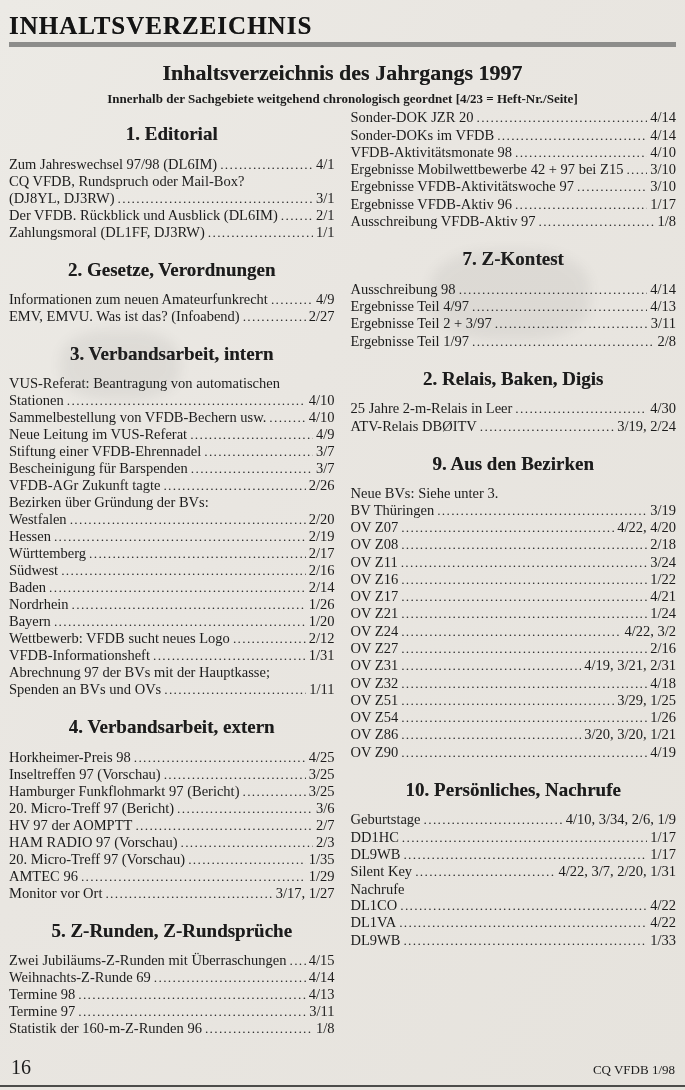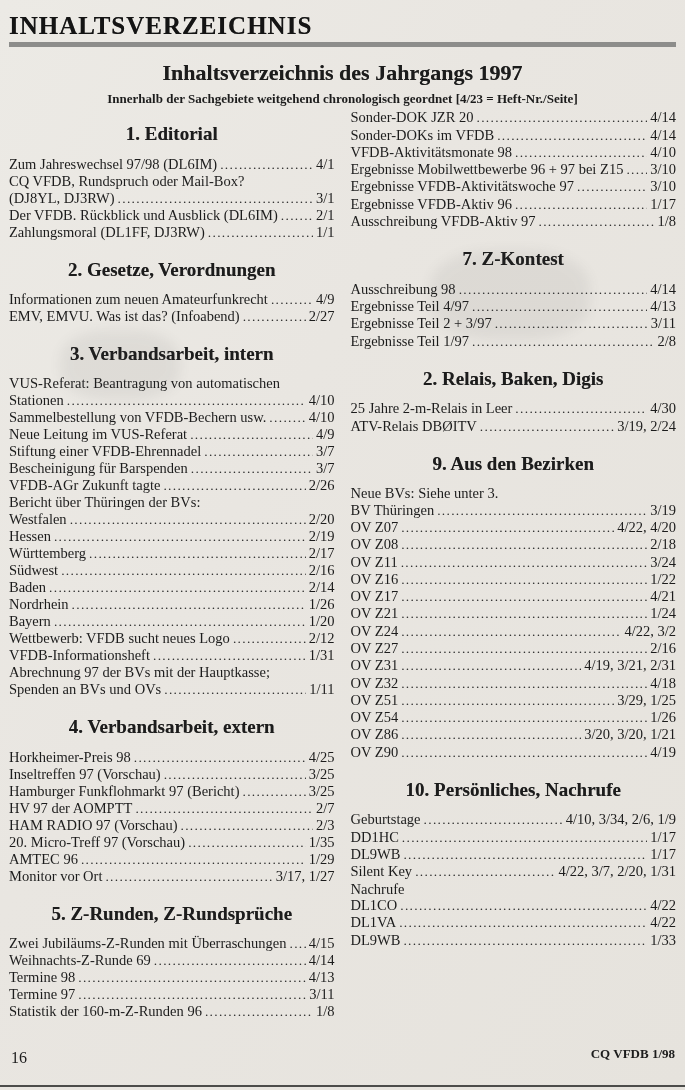--- a/index.html
+++ b/index.html
@@ -48,22 +48,22 @@
   .dots {
     flex:1 1 auto; overflow:hidden; white-space:nowrap;
     min-width:8px; margin:0 3px 0 3px; color:#2e2e2e;
   }
   .dots::after {
     content:"...................................................................................................................................";
     letter-spacing:1.3px; font-size:13.5px;
   }
   .entry-page { white-space:nowrap; }
   
-  .footer-left  { position:absolute; left:11px;  bottom:23px; font-size:16px; }
-  .footer-right { position:absolute; right:10px; bottom:28px; font-size:13px;font-weight:bold; }
+  .footer-left  { position:absolute; left:11px;  bottom:11px; font-size:20px; }
+  .footer-right { position:absolute; right:10px; bottom:12px; font-size:13px; }
   .bottom-rule  { position:absolute; left:0; right:0; bottom:3px; height:2px; background:#4c4c4a; }
   
   .smudge { position:absolute; filter:blur(6px); opacity:.07; background:#4a4a4a; border-radius:40%; pointer-events:none; }
 </style>
 </head>
 <body>
 
 <div class="paper">
 
   <div class="kicker">INHALTSVERZEICHNIS</div>
@@ -142,21 +142,21 @@
             <span class="entry-text">Bescheinigung für Barspenden</span>
             <span class="dots"></span>
             <span class="entry-page">3/7</span>
           </div>
           <div class="toc-row">
             <span class="entry-text">VFDB-AGr Zukunft tagte</span>
             <span class="dots"></span>
             <span class="entry-page">2/26</span>
           </div>
           <div class="toc-row">
-            <span class="entry-text">Bericht über Thüringen der BVs:</span>
+            <span class="entry-text">Bezirken über Gründung der BVs:</span>
           </div>
           <div class="toc-row">
             <span class="entry-text">Westfalen</span>
             <span class="dots"></span>
             <span class="entry-page">2/20</span>
           </div>
           <div class="toc-row">
             <span class="entry-text">Hessen</span>
             <span class="dots"></span>
             <span class="entry-page">2/19</span>
@@ -214,20 +214,25 @@
           </div>
           <div class="toc-row">
             <span class="entry-text">Inseltreffen 97 (Vorschau)</span>
             <span class="dots"></span>
             <span class="entry-page">3/25</span>
           </div>
           <div class="toc-row">
             <span class="entry-text">Hamburger Funkflohmarkt 97 (Bericht)</span>
             <span class="dots"></span>
             <span class="entry-page">3/25</span>
+          </div>
+          <div class="toc-row">
+            <span class="entry-text">20. Micro-Treff 97 (Bericht)</span>
+            <span class="dots"></span>
+            <span class="entry-page">3/6</span>
           </div>
           <div class="toc-row">
             <span class="entry-text">HV 97 der AOMPTT</span>
             <span class="dots"></span>
             <span class="entry-page">2/7</span>
           </div>
           <div class="toc-row">
             <span class="entry-text">HAM RADIO 97 (Vorschau)</span>
             <span class="dots"></span>
             <span class="entry-page">2/3</span>
@@ -288,21 +293,21 @@
             <span class="entry-text">Sonder-DOKs im VFDB</span>
             <span class="dots"></span>
             <span class="entry-page">4/14</span>
           </div>
           <div class="toc-row">
             <span class="entry-text">VFDB-Aktivitätsmonate 98</span>
             <span class="dots"></span>
             <span class="entry-page">4/10</span>
           </div>
           <div class="toc-row">
-            <span class="entry-text">Ergebnisse Mobilwettbewerbe 96 + 97 bei Z15</span>
+            <span class="entry-text">Ergebnisse Mobilwettbewerbe 42 + 97 bei Z15</span>
             <span class="dots"></span>
             <span class="entry-page">3/10</span>
           </div>
           <div class="toc-row">
             <span class="entry-text">Ergebnisse VFDB-Aktivitätswoche 97</span>
             <span class="dots"></span>
             <span class="entry-page">3/10</span>
           </div>
           <div class="toc-row">
             <span class="entry-text">Ergebnisse VFDB-Aktiv 96</span>

